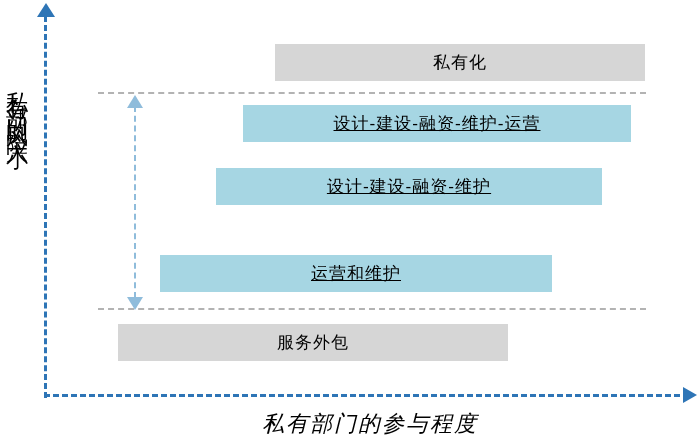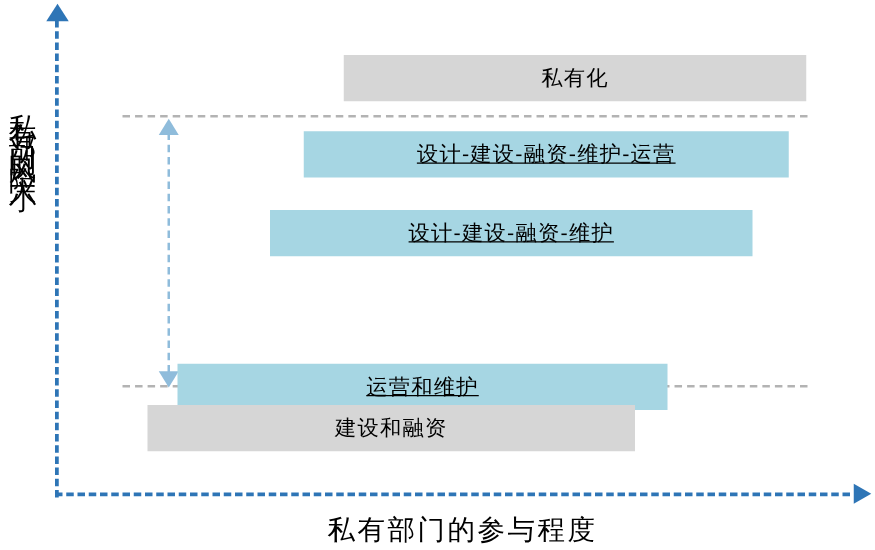--- a/index.html
+++ b/index.html
@@ -89,40 +89,41 @@
     font-size: 21px;
     line-height: 1.35;
     white-space: pre-line;
   }
   .x-label {
     position: absolute;
     left: 40px; right: 0; top: 409px;
     text-align: center;
     font-size: 22px;
     letter-spacing: 2px;
+    font-style: italic;
   }
 
   
   .bar {
     position: absolute;
     height: 37px;
     display: flex;
     align-items: center;
     justify-content: center;
     font-size: 17px;
     letter-spacing: 1px;
   }
   .bar.gray { background: var(--gray-bar, #d6d6d6); }
   .bar.blue { background: var(--blue-bar, #a6d6e3); text-decoration: underline; }
 
   .bar.b0 { left: 275px; top: 44px;  width: 370px; }
   .bar.b1 { left: 243px; top: 105px; width: 388px; }
   .bar.b2 { left: 216px; top: 168px; width: 386px; }
   .bar.b3 { left: 188px; top: 199px; width: 392px; }
-  .bar.b4 { left: 142px; top: 255px; width: 392px; margin-top: 36px; }
+  .bar.b4 { left: 160px; top: 255px; width: 392px; }
   .bar.b5 { left: 118px; top: 324px; width: 390px; }
 </style>
 </head>
 <body>
 
 <div class="canvas">
 
   <div class="y-axis"></div>
   <div class="arrow-up"></div>
   <div class="x-axis"></div>
@@ -135,15 +136,15 @@
   <div class="ppp-arrow-head up"></div>
   <div class="ppp-arrow-head down"></div>
 
   <div class="y-label">私有部门的风险大小</div>
   <div class="x-label">私有部门的参与程度</div>
 
   <div class="bar gray b0">私有化</div>
   <div class="bar blue b1">设计-建设-融资-维护-运营</div>
   <div class="bar blue b2">设计-建设-融资-维护</div>
   <div class="bar blue b4">运营和维护</div>
-  <div class="bar gray b5">建设和融资</div>
+  <div class="bar gray b5">服务外包</div>
 
 </div>
 
 </body></html>

